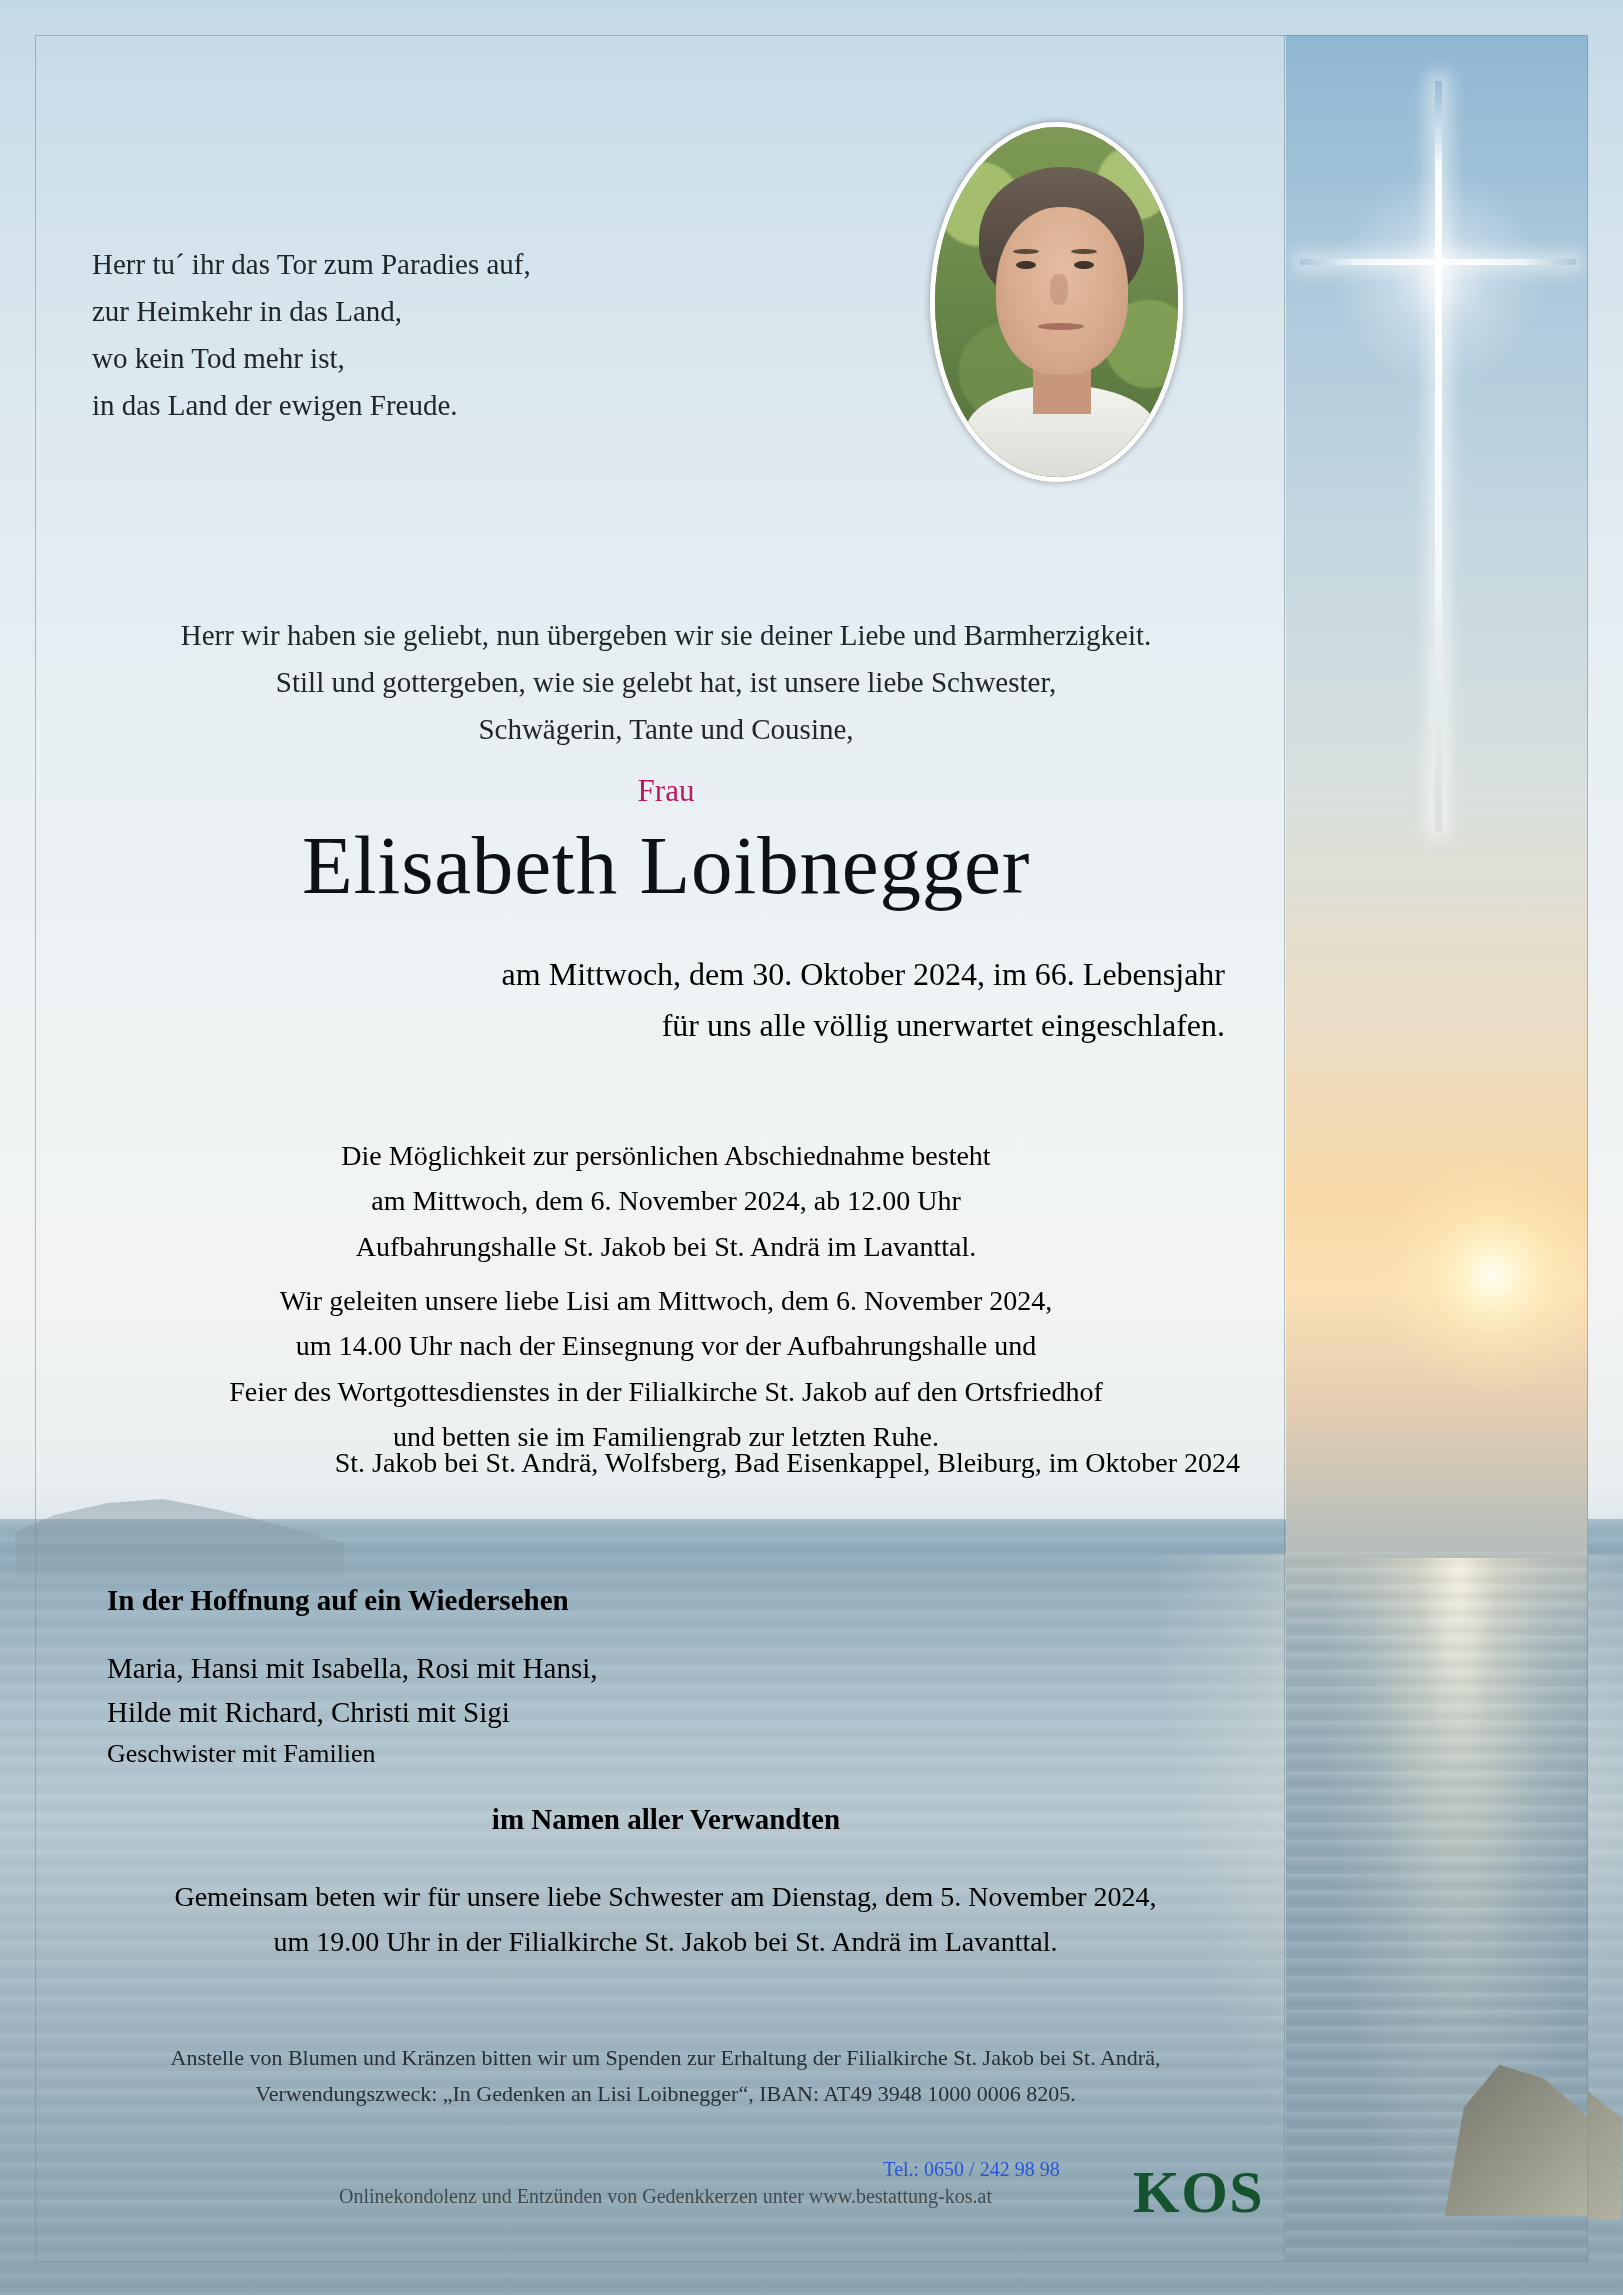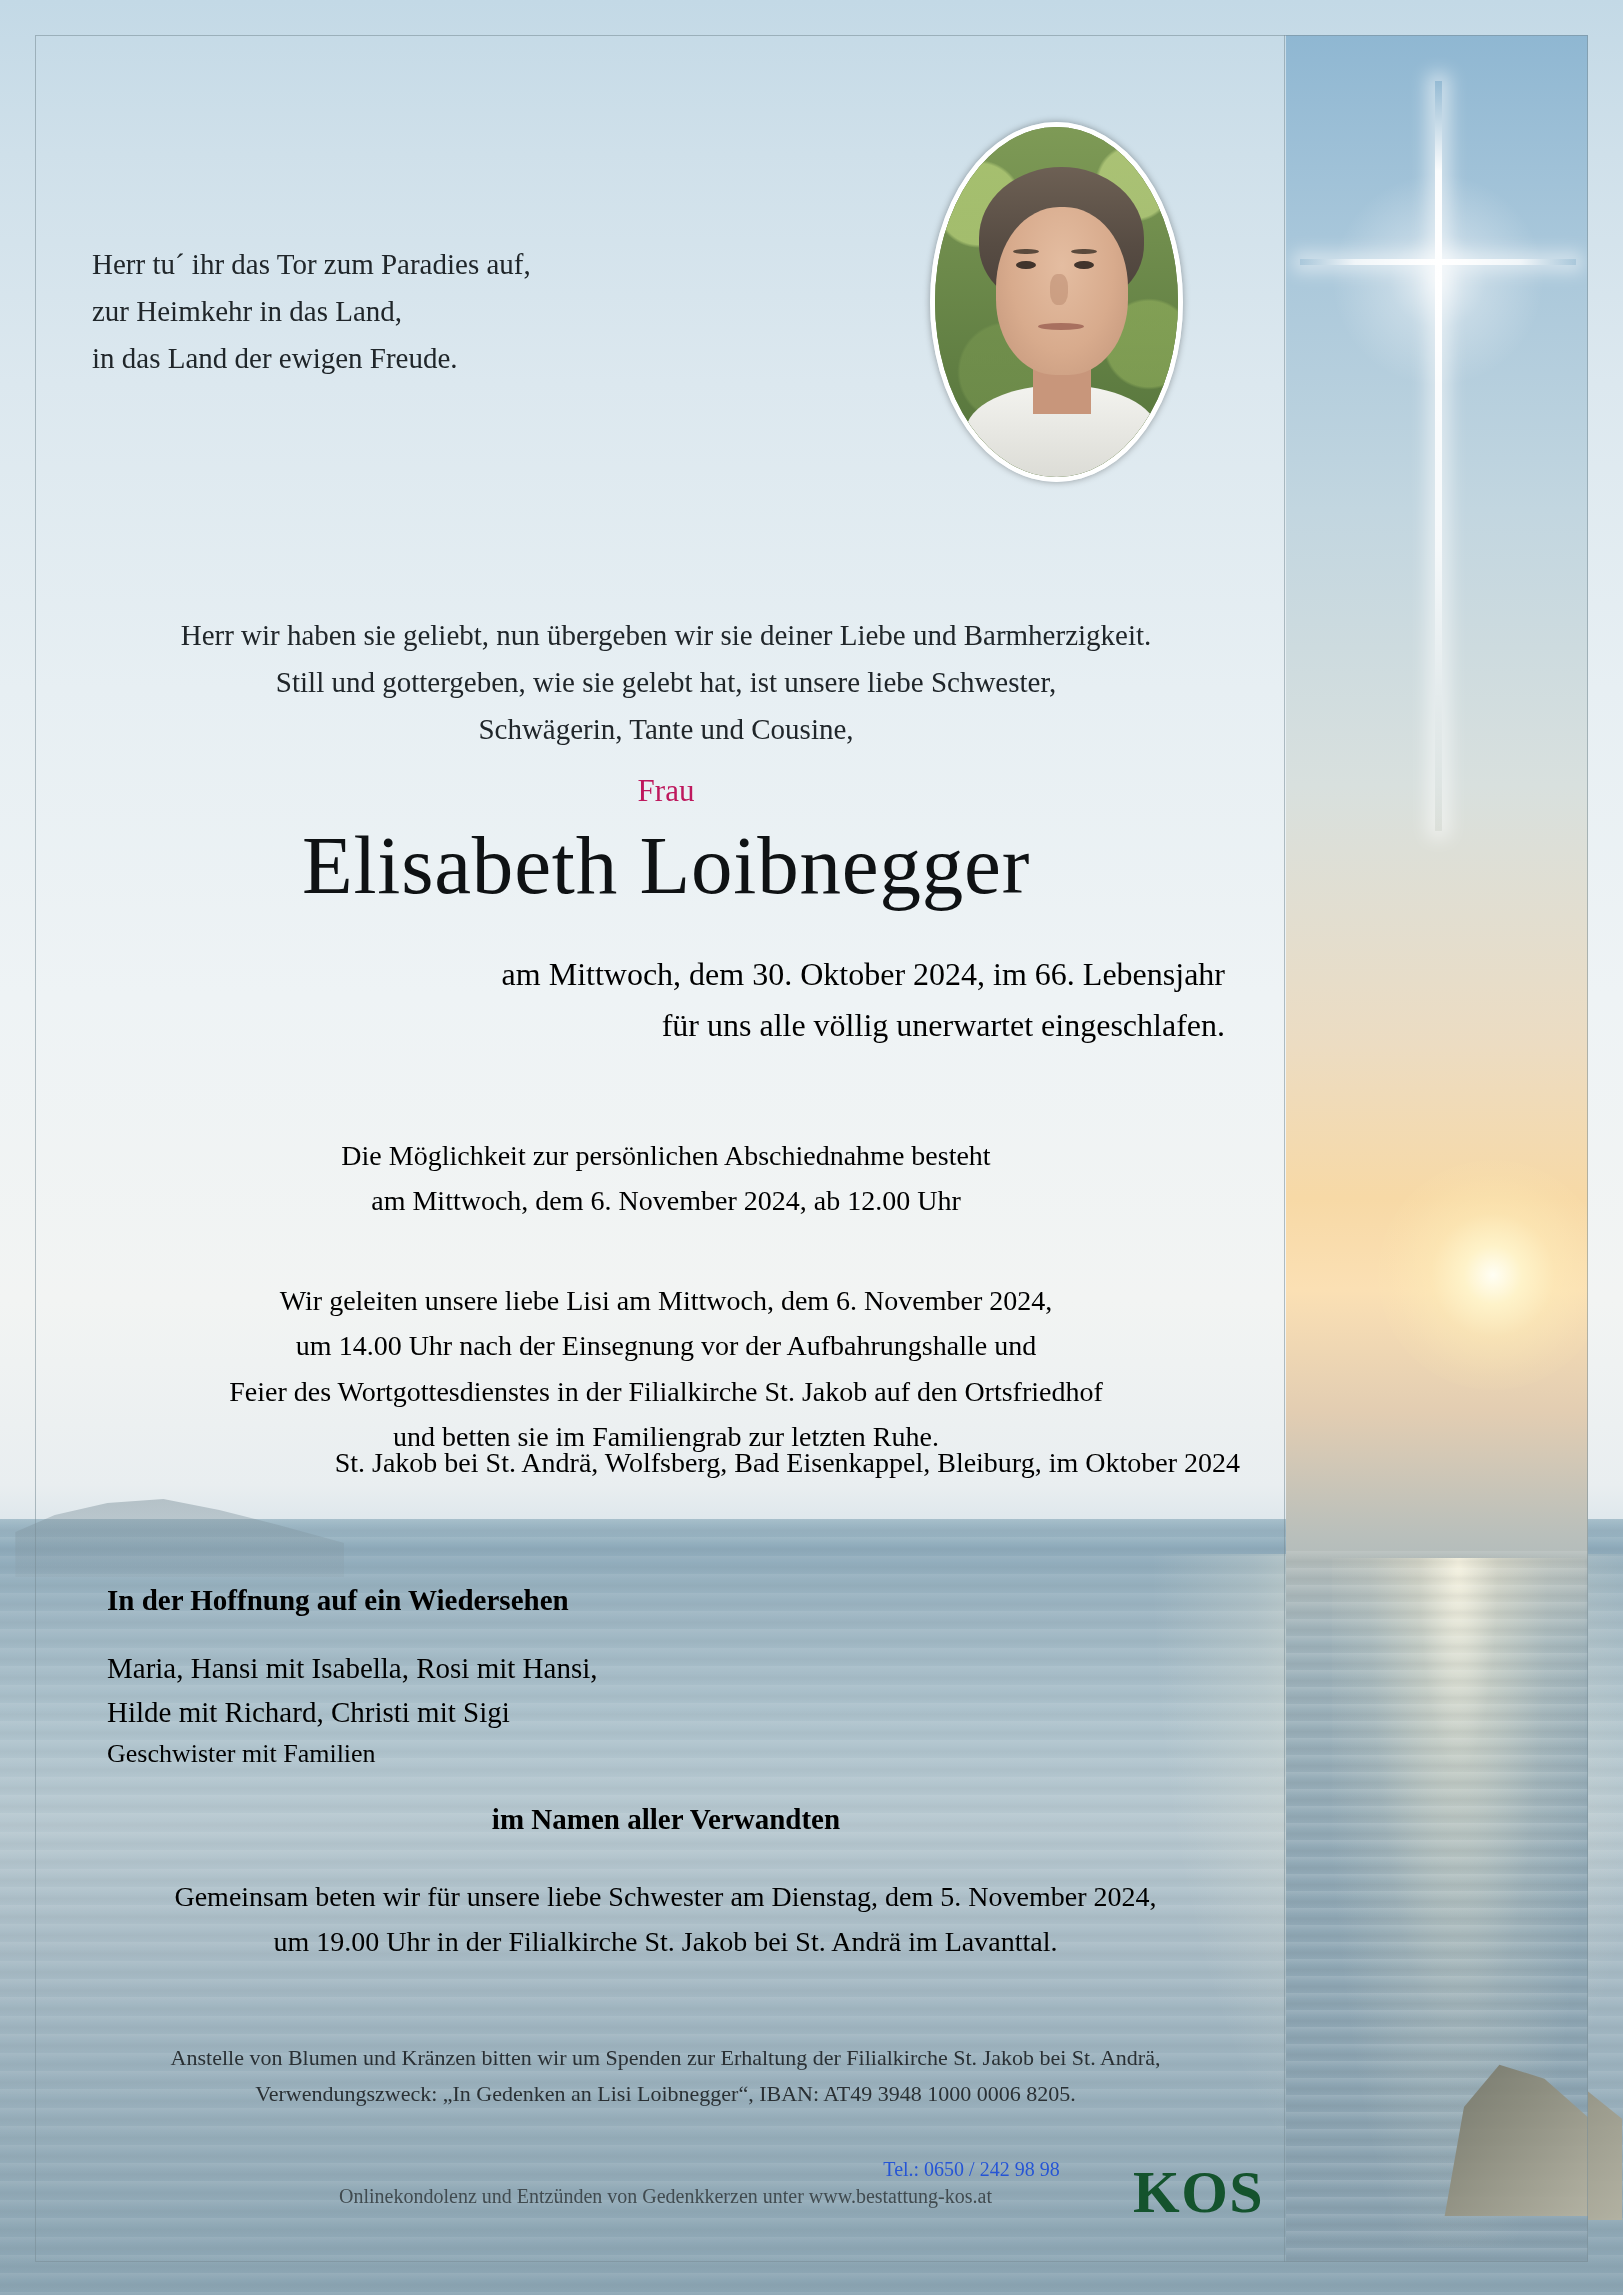--- a/index.html
+++ b/index.html
@@ -501,40 +501,42 @@
       <div class="p-eye l"></div>
       <div class="p-eye r"></div>
       <div class="p-nose"></div>
       <div class="p-mouth"></div>
     </div>
   </div>
 
   <div class="poem">
     <div>Herr tu´ ihr das Tor zum Paradies auf,</div>
     <div>zur Heimkehr in das Land,</div>
+    <div>wo kein Tod mehr ist,</div>
     <div>in das Land der ewigen Freude.</div>
   </div>
 
   <div class="lead">
     <div>Herr wir haben sie geliebt, nun übergeben wir sie deiner Liebe und Barmherzigkeit.</div>
     <div>Still und gottergeben, wie sie gelebt hat, ist unsere liebe Schwester,</div>
     <div>Schwägerin, Tante und Cousine,</div>
   </div>
 
   <div class="frau">Frau</div>
   <div class="name">Elisabeth Loibnegger</div>
 
   <div class="death">
     <div>am Mittwoch, dem 30. Oktober 2024, im 66. Lebensjahr</div>
     <div>für uns alle völlig unerwartet eingeschlafen.</div>
   </div>
 
   <div class="farewell">
     <div>Die Möglichkeit zur persönlichen Abschiednahme besteht</div>
     <div>am Mittwoch, dem 6. November 2024, ab 12.00 Uhr</div>
+    <div>Aufbahrungshalle St. Jakob bei St. Andrä im Lavanttal.</div>
   </div>
 
   <div class="funeral">
     <div>Wir geleiten unsere liebe Lisi am Mittwoch, dem 6. November 2024,</div>
     <div>um 14.00 Uhr nach der Einsegnung vor der Aufbahrungshalle und</div>
     <div>Feier des Wortgottesdienstes in der Filialkirche St. Jakob auf den Ortsfriedhof</div>
     <div>und betten sie im Familiengrab zur letzten Ruhe.</div>
   </div>
 
   <div class="places">St. Jakob bei St. Andrä, Wolfsberg, Bad Eisenkappel, Bleiburg, im Oktober 2024</div>

